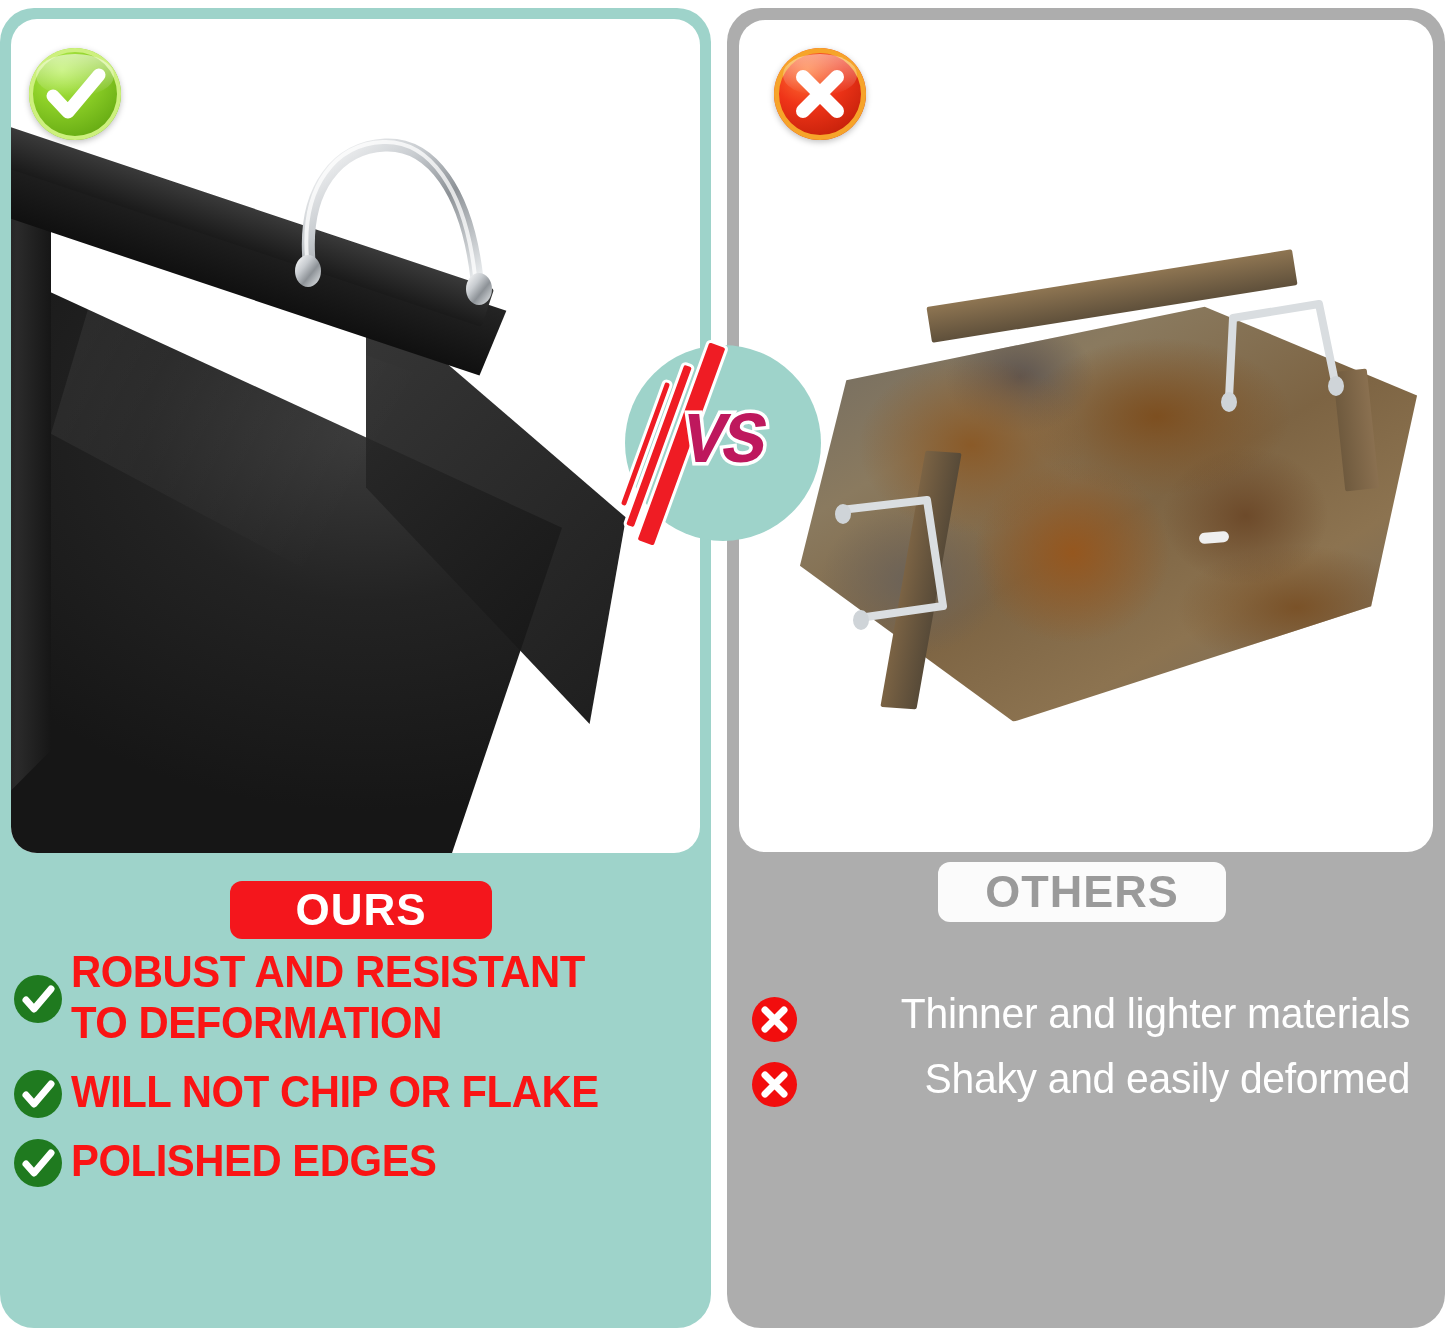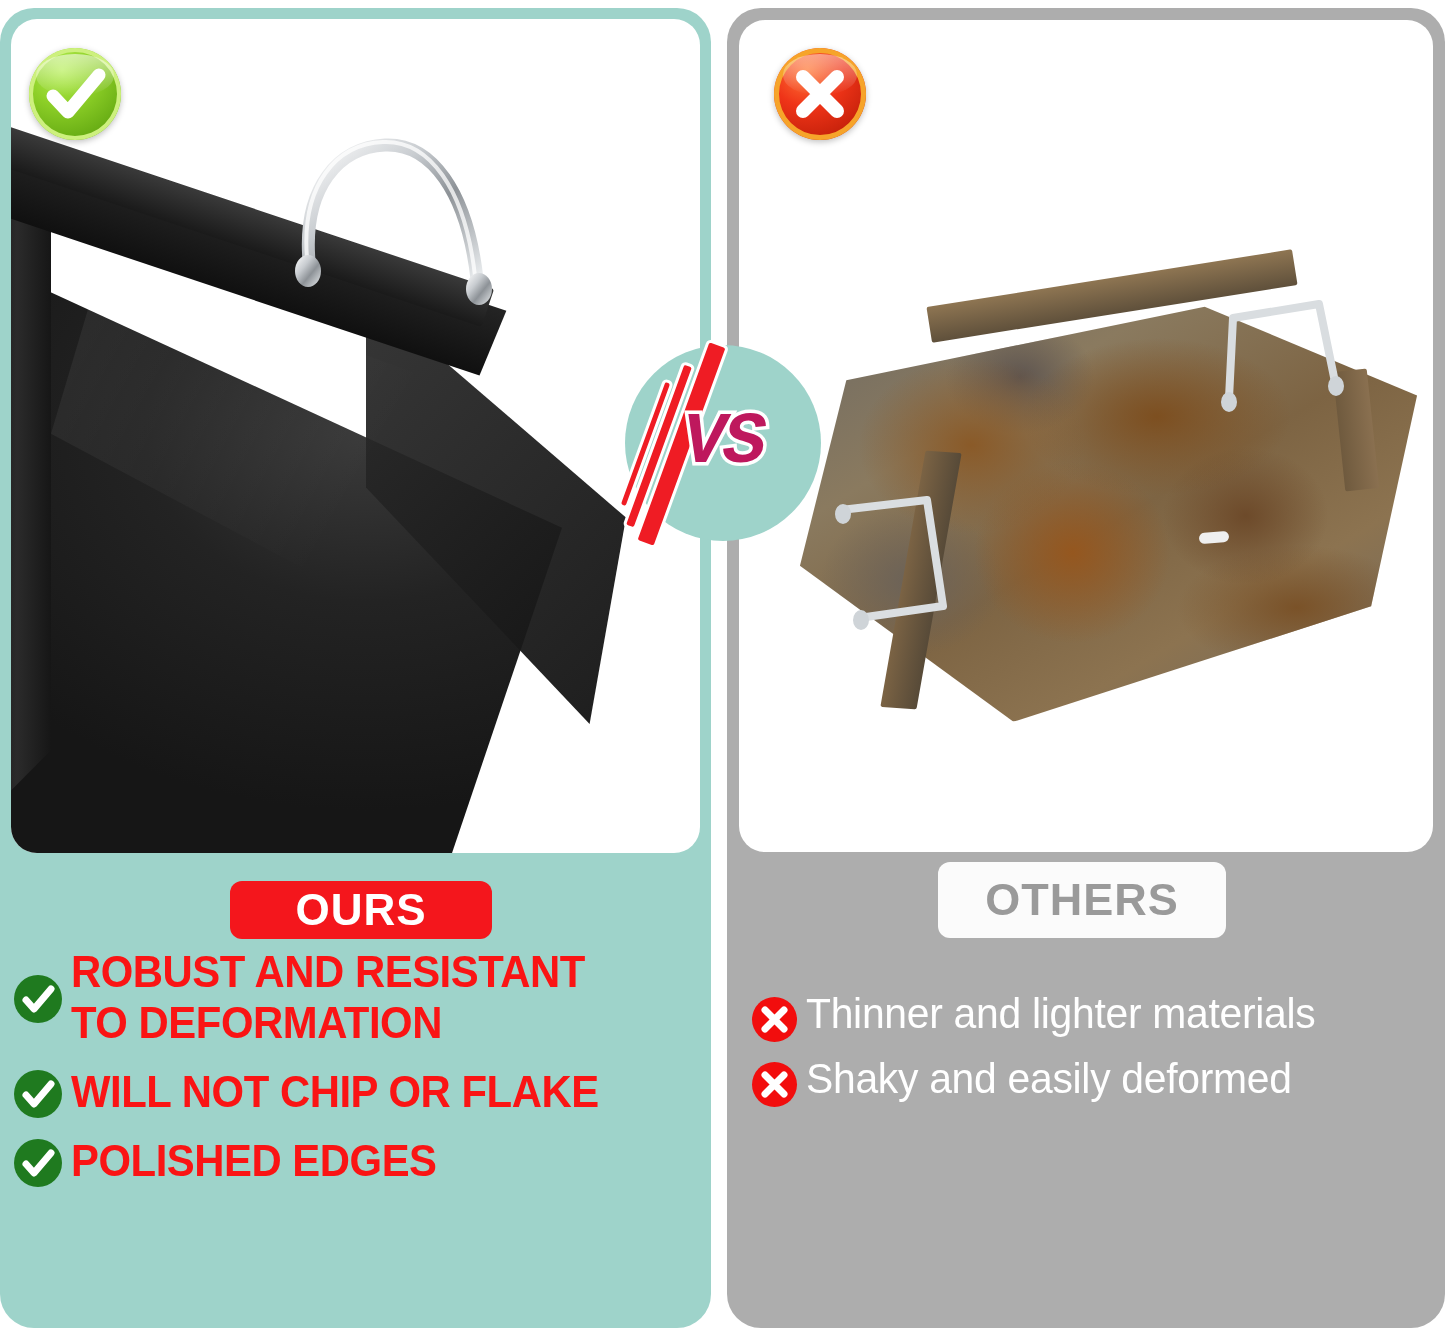--- a/index.html
+++ b/index.html
@@ -312,40 +312,41 @@
     height: 58px;
     background: #f4161c;
     color: #ffffff;
     font-size: 44px;
     margin-top: 11px;
   }
   #chip-others {
     left: 938px;
     top: 862px;
     width: 288px;
-    height: 76px;
+    height: 60px;
     background: #fbfbfb;
     color: #9a9a9a;
     font-size: 45px;
   }
 
   
   .feature-list {
     position: absolute;
     z-index: 12;
   }
   #list-ours {
     left: 14px;
     top: 938px;
     width: 690px;
   }
   #list-others {
     left: 752px;
     top: 990px;
     width: 690px;
+    text-align: right;
   }
   .feature-row {
     display: flex;
     align-items: flex-start;
   }
   #list-ours .feature-row { margin-bottom: 17px; }
   #list-others .feature-row { margin-bottom: 13px; }
 
   .bullet-icon {
     flex: 0 0 auto;

